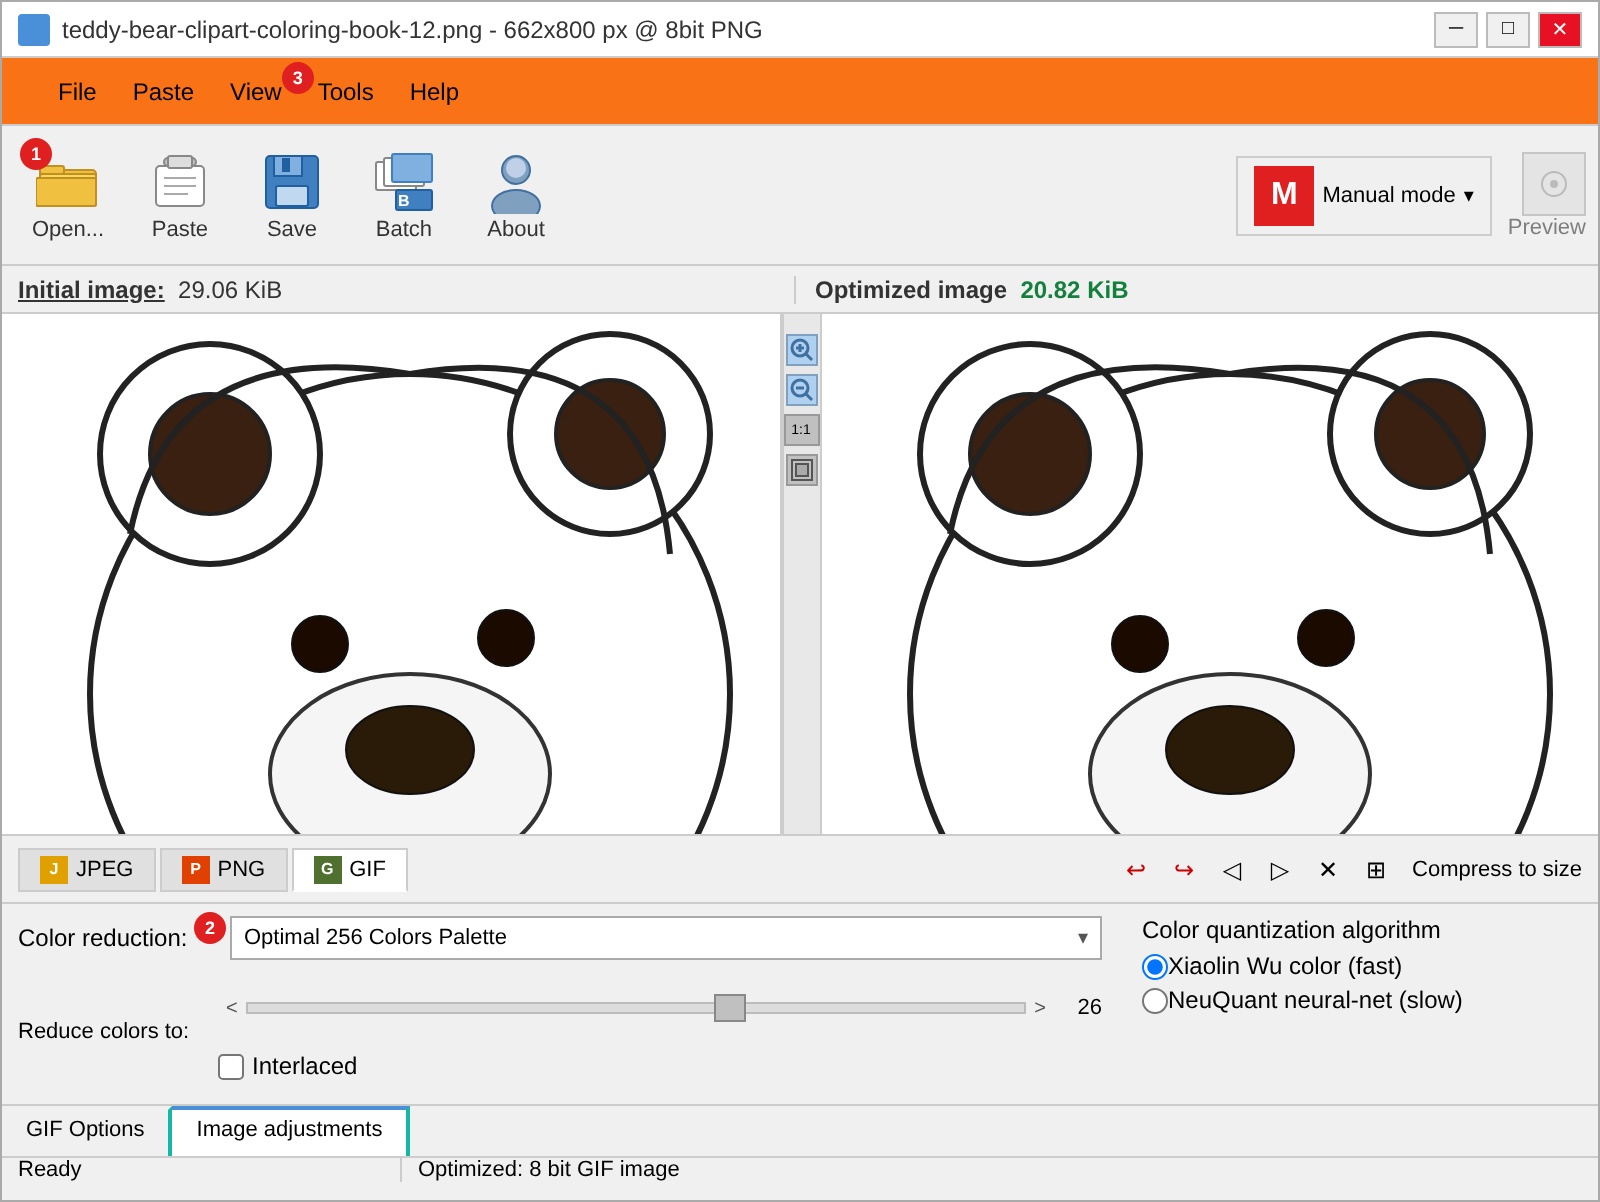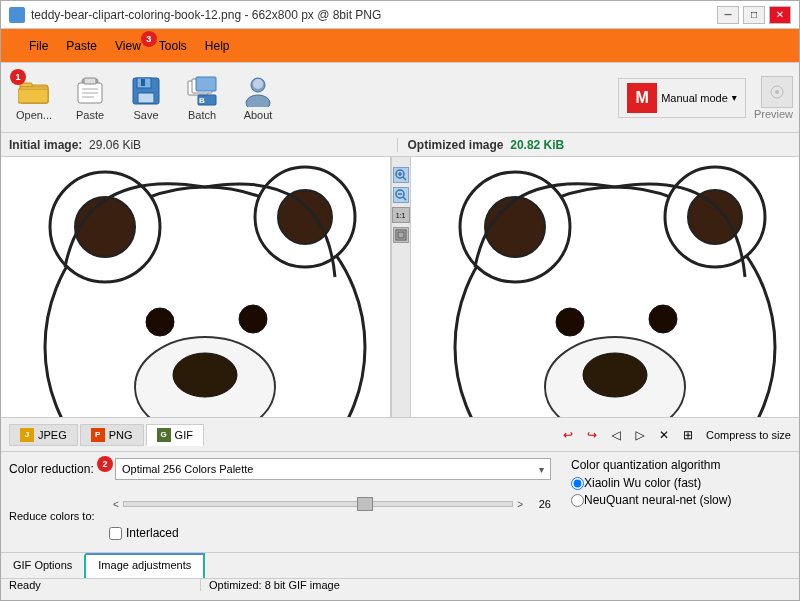--- a/index.html
+++ b/index.html
@@ -170,21 +170,21 @@
       border-bottom: 1px solid #ccc;
       padding: 2px 8px;
       height: 24px;
       gap: 0;
     }
     .info-initial {
       flex: 1;
       font-size: 12px;
       color: #333;
     }
-    .info-initial strong { font-weight: bold; }
+    .info-initial strong { font-weight: bold; text-decoration: underline; }
     .info-optimized {
       flex: 1;
       font-size: 12px;
       color: #333;
       padding-left: 10px;
       border-left: 1px solid #ccc;
       margin-left: 4px;
     }
     .info-optimized strong { font-weight: bold; }
     .size-green { color: #15803d; font-weight: bold; }

